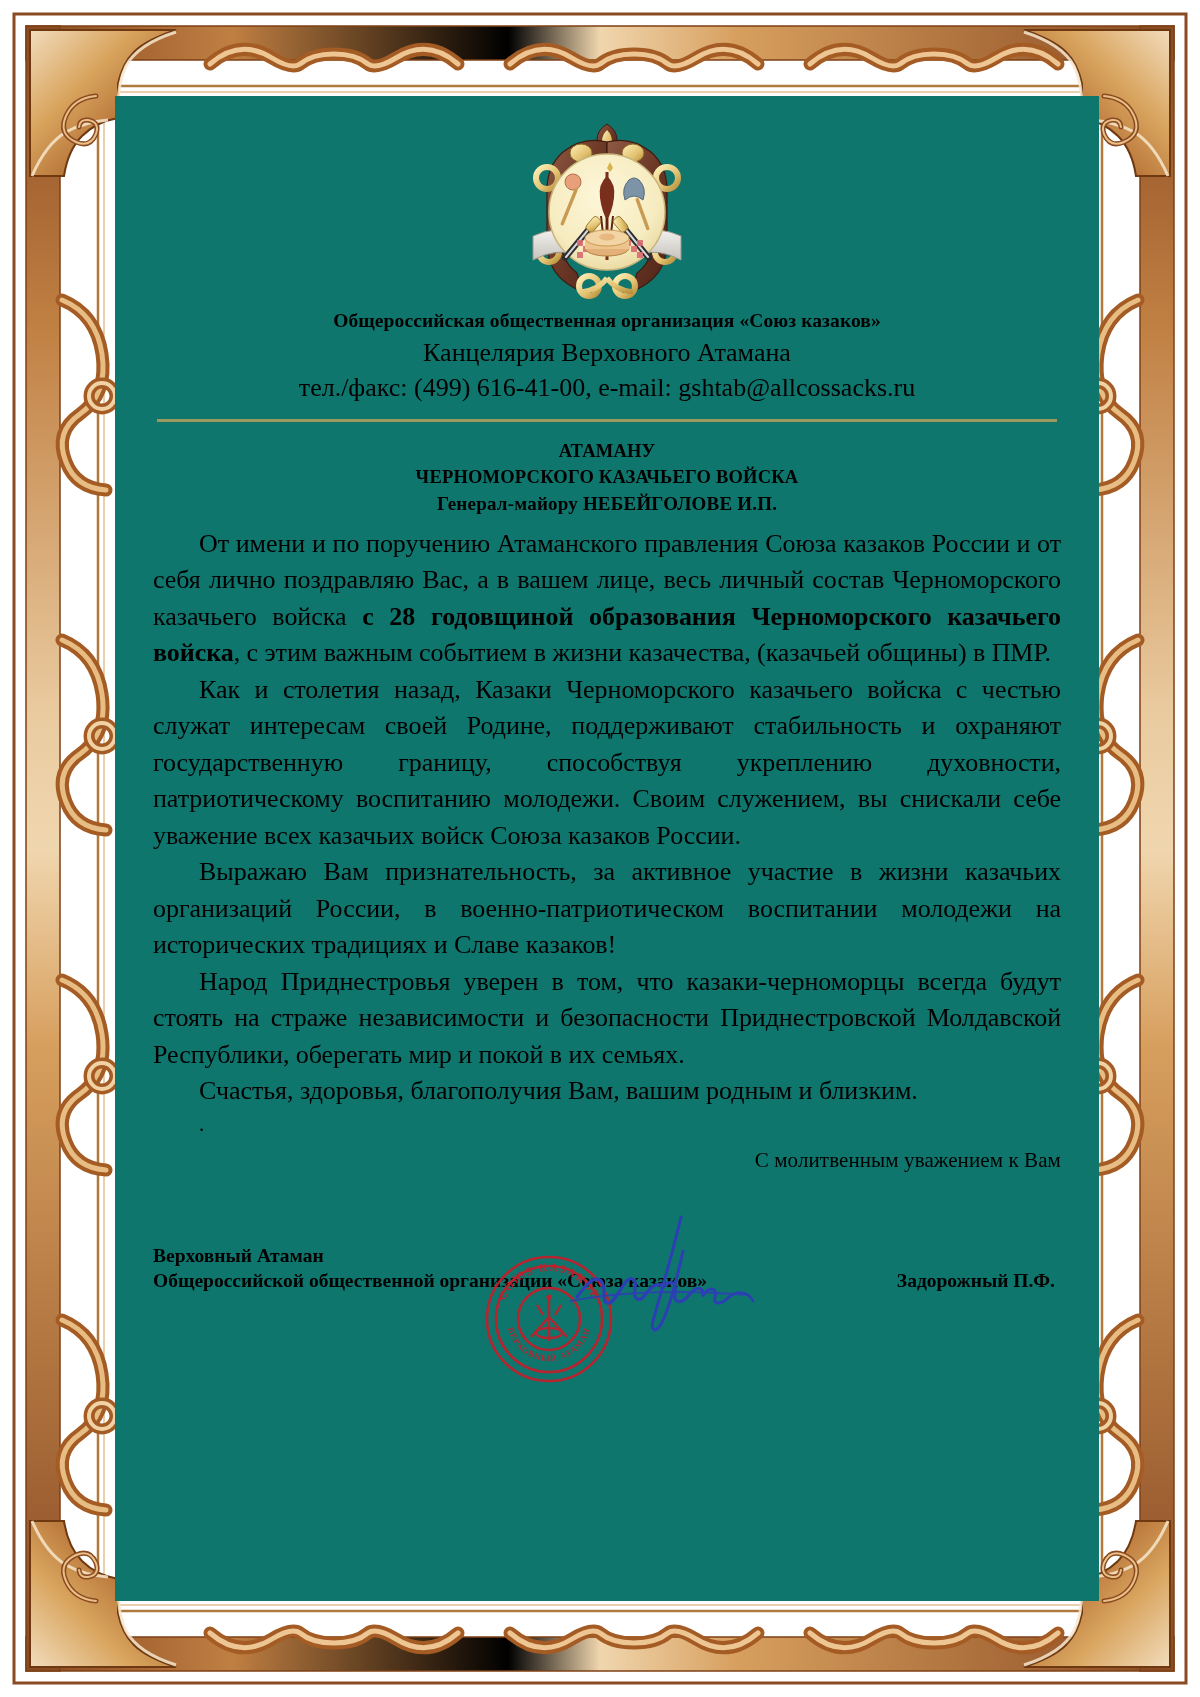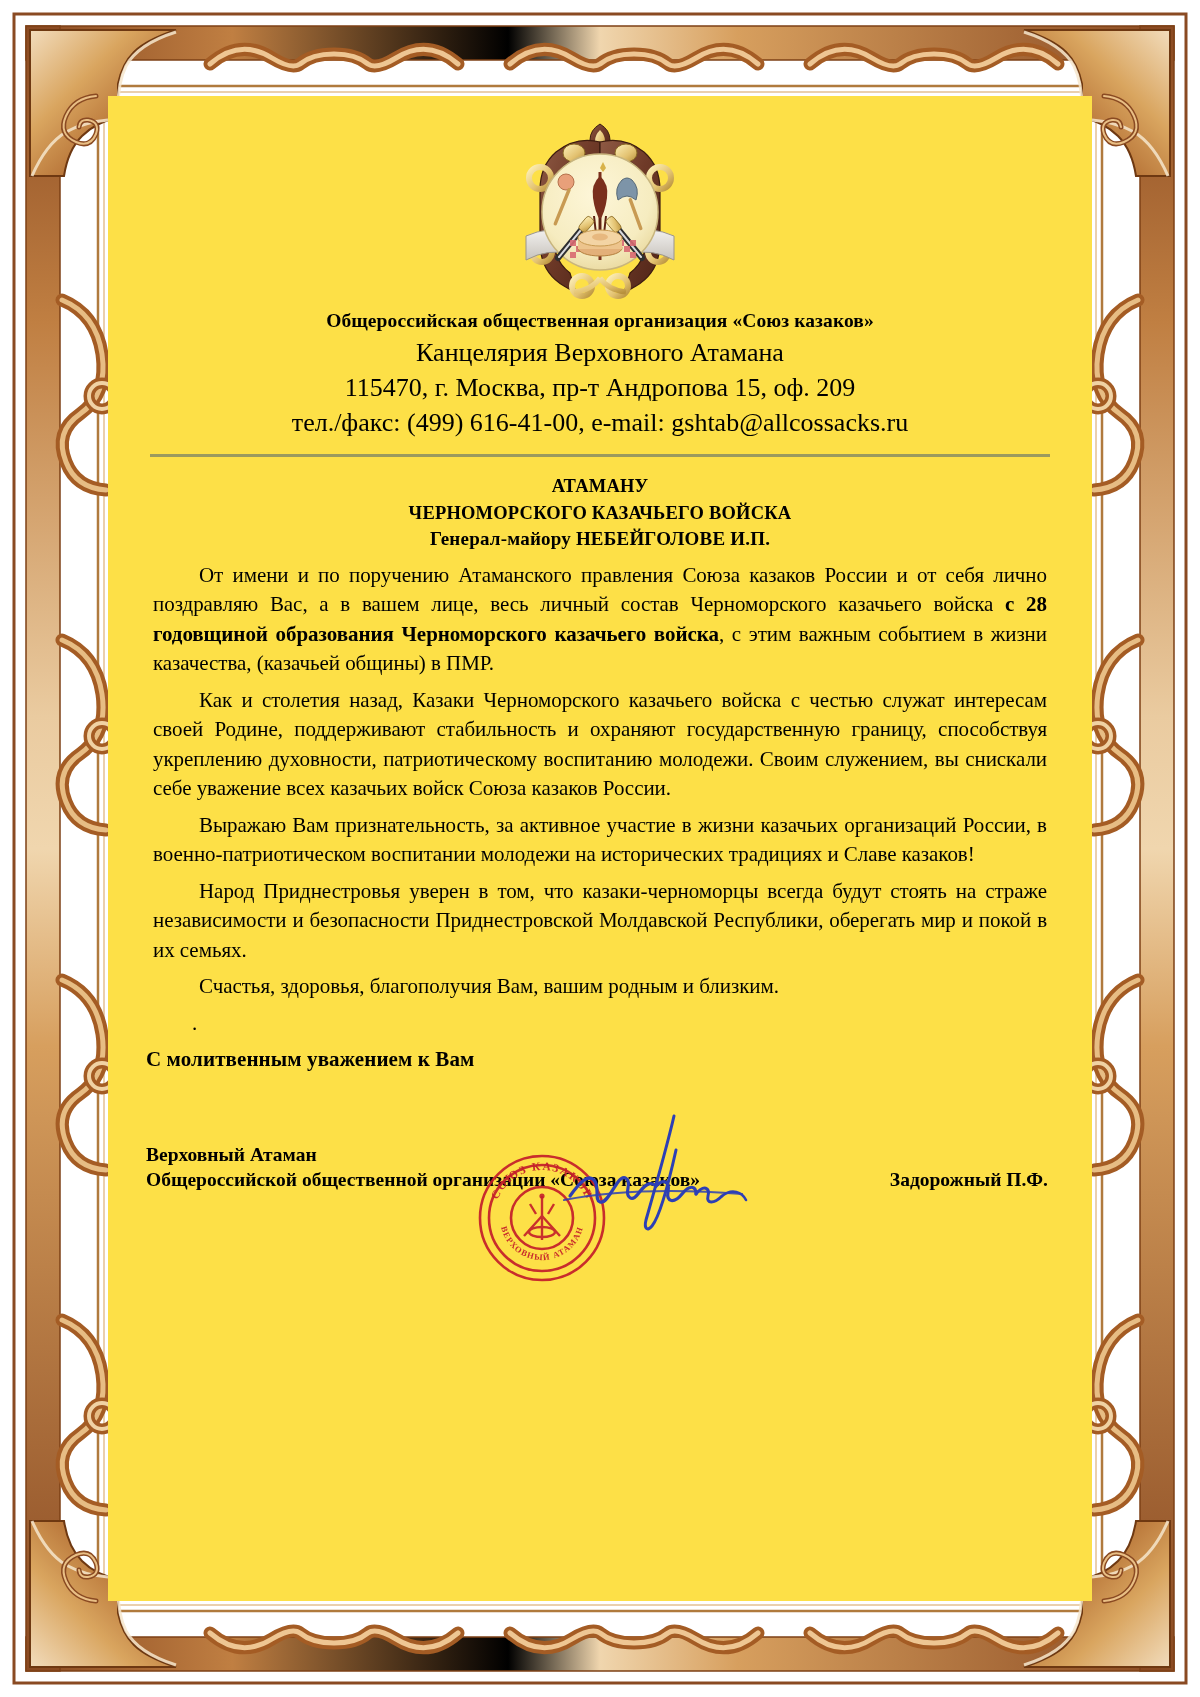--- a/index.html
+++ b/index.html
@@ -13,23 +13,23 @@
     overflow: hidden;
   }
 
   
   .frame-layer { position: absolute; inset: 0; pointer-events: none; }
   .frame-svg { position: absolute; left: 0; top: 0; }
 
   
   .page {
     position: absolute;
-    left: 108px; top: 96px;
+    left: 115px; top: 96px;
     width: 984px; height: 1505px;
-    background: #fde047;
+    background: #0f766e;
     padding: 0;
   }
 
   .content {
     position: absolute;
     left: 38px; top: 24px;
     width: 908px;
   }
 
   
@@ -72,41 +72,41 @@
   }
   .salutation div {
     font-size: 19px;
     line-height: 1.40;
     letter-spacing: 0.2px;
   }
 
   
   .body-text { margin-top: 8px; }
   .body-text p {
-    font-size: 21px;
+    font-size: 26px;
     line-height: 1.405;
-    margin: 7px;
+    margin: 0;
     text-indent: 46px;
     text-align: justify;
     text-justify: inter-word;
     letter-spacing: -0.05px;
   }
   .body-text p.nojust { text-align: left; }
   .body-text b { font-weight: bold; }
 
   .dot-line {
     font-size: 21px; line-height: 1.4;
     text-indent: 46px;
     height: 26px;
   }
 
   
   .closing {
-    text-align: left;
-    font-size: 21px; font-weight: bold;
+    text-align: right;
+    font-size: 21px; font-weight: normal;
     margin-top: 12px;
     letter-spacing: 0.1px;
   }
 
   
   .sigblock {
     position: relative;
     margin-top: 70px;
     min-height: 170px;
   }
@@ -344,21 +344,20 @@
         <ellipse cx="92" cy="128" rx="22" ry="8" fill="#e3b079" stroke="#b4813f" stroke-width="1"></ellipse>
         <rect x="70" y="118" width="44" height="11" fill="#edc48d"></rect>
         <ellipse cx="92" cy="118" rx="22" ry="8" fill="#f3d4a4" stroke="#c89a52" stroke-width="1"></ellipse>
         <ellipse cx="92" cy="117" rx="8" ry="3.5" fill="#e7b87f"></ellipse>
       </svg>
     </div>
 
     <div class="letterhead">
       <div class="lh-org">Общероссийская общественная организация «Союз казаков»</div>
       <div class="lh-line">Канцелярия Верховного Атамана</div>
-      <div class="lh-line">115470, г. Москва, пр-т Андропова 15, оф. 209</div>
       <div class="lh-line">тел./факс: (499) 616-41-00, e-mail: gshtab@allcossacks.ru</div>
     </div>
 
     <div class="divider"></div>
 
     <div class="addressee">
       <div>АТАМАНУ</div>
       <div>ЧЕРНОМОРСКОГО КАЗАЧЬЕГО ВОЙСКА</div>
       <div class="nm">Генерал-майору НЕБЕЙГОЛОВЕ И.П.</div>
     </div>

